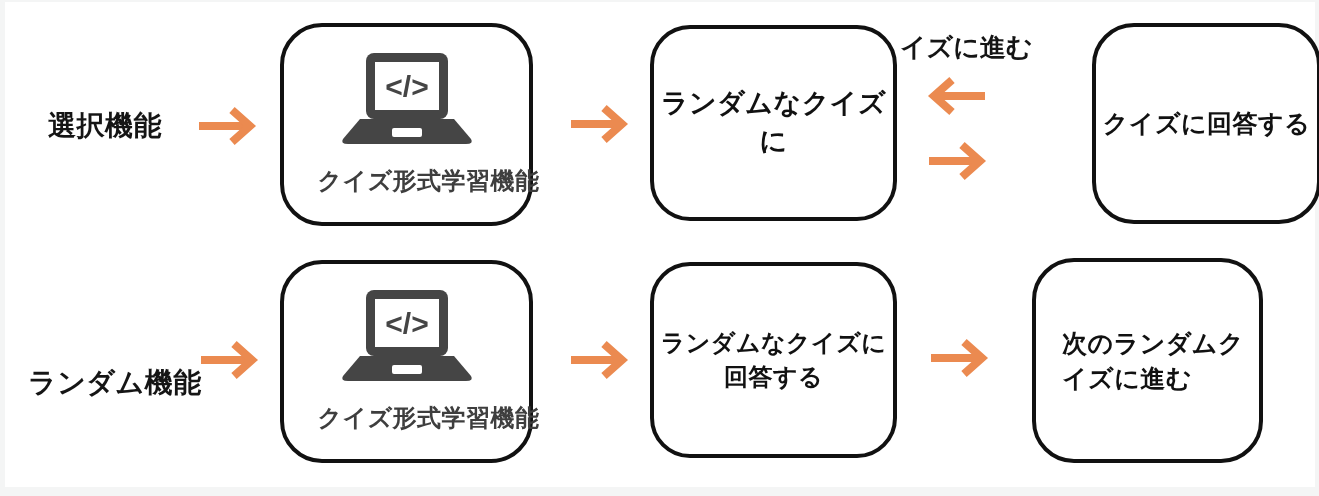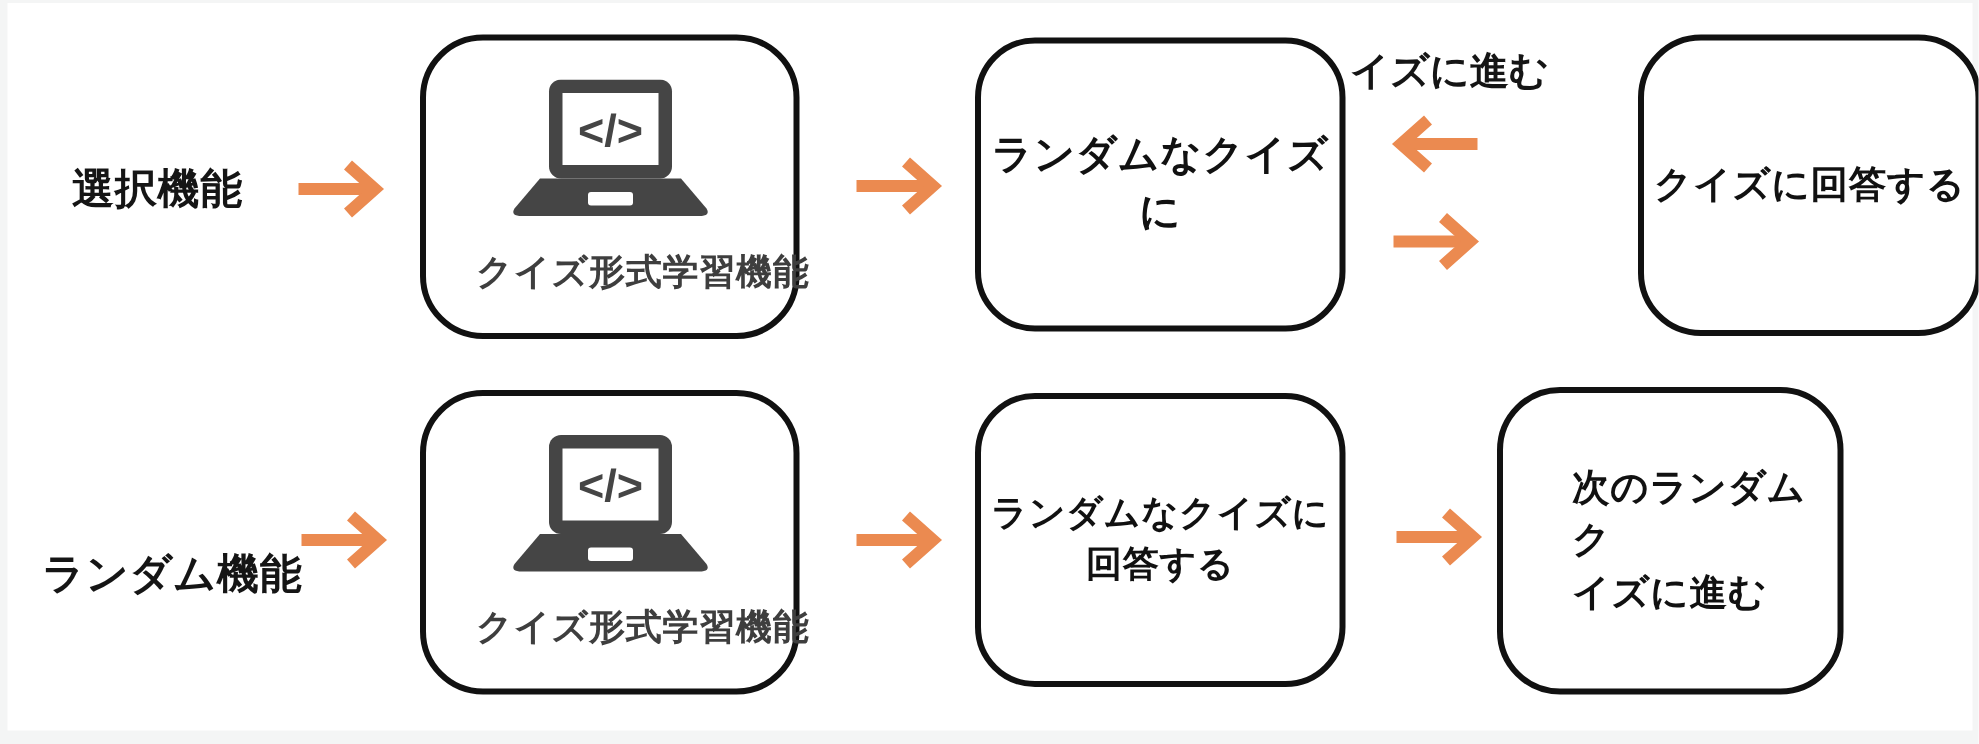--- a/index.html
+++ b/index.html
@@ -158,17 +158,17 @@
   <div class="flow-box" style="left:650px;top:262px;width:247px;height:196px;border-radius:40px;">
     <div class="box-text" style="font-size:24px;">ランダムなクイズに
 回答する</div>
   </div>
 
   <svg class="abs arrow" style="left:928px;top:338px;" width="62" height="40" viewBox="0 0 62 40">
     <line x1="3" y1="20" x2="50" y2="20"></line>
     <polyline points="36,4 54,20 36,36"></polyline>
   </svg>
 
-  <div class="flow-box" style="left:998px;top:258px;width:231px;height:205px;padding-left:20px;">
+  <div class="flow-box" style="left:1032px;top:258px;width:231px;height:205px;">
     <div class="box-text small left">次のランダムク
 イズに進む</div>
   </div>
 </div>
 
 </body></html>

